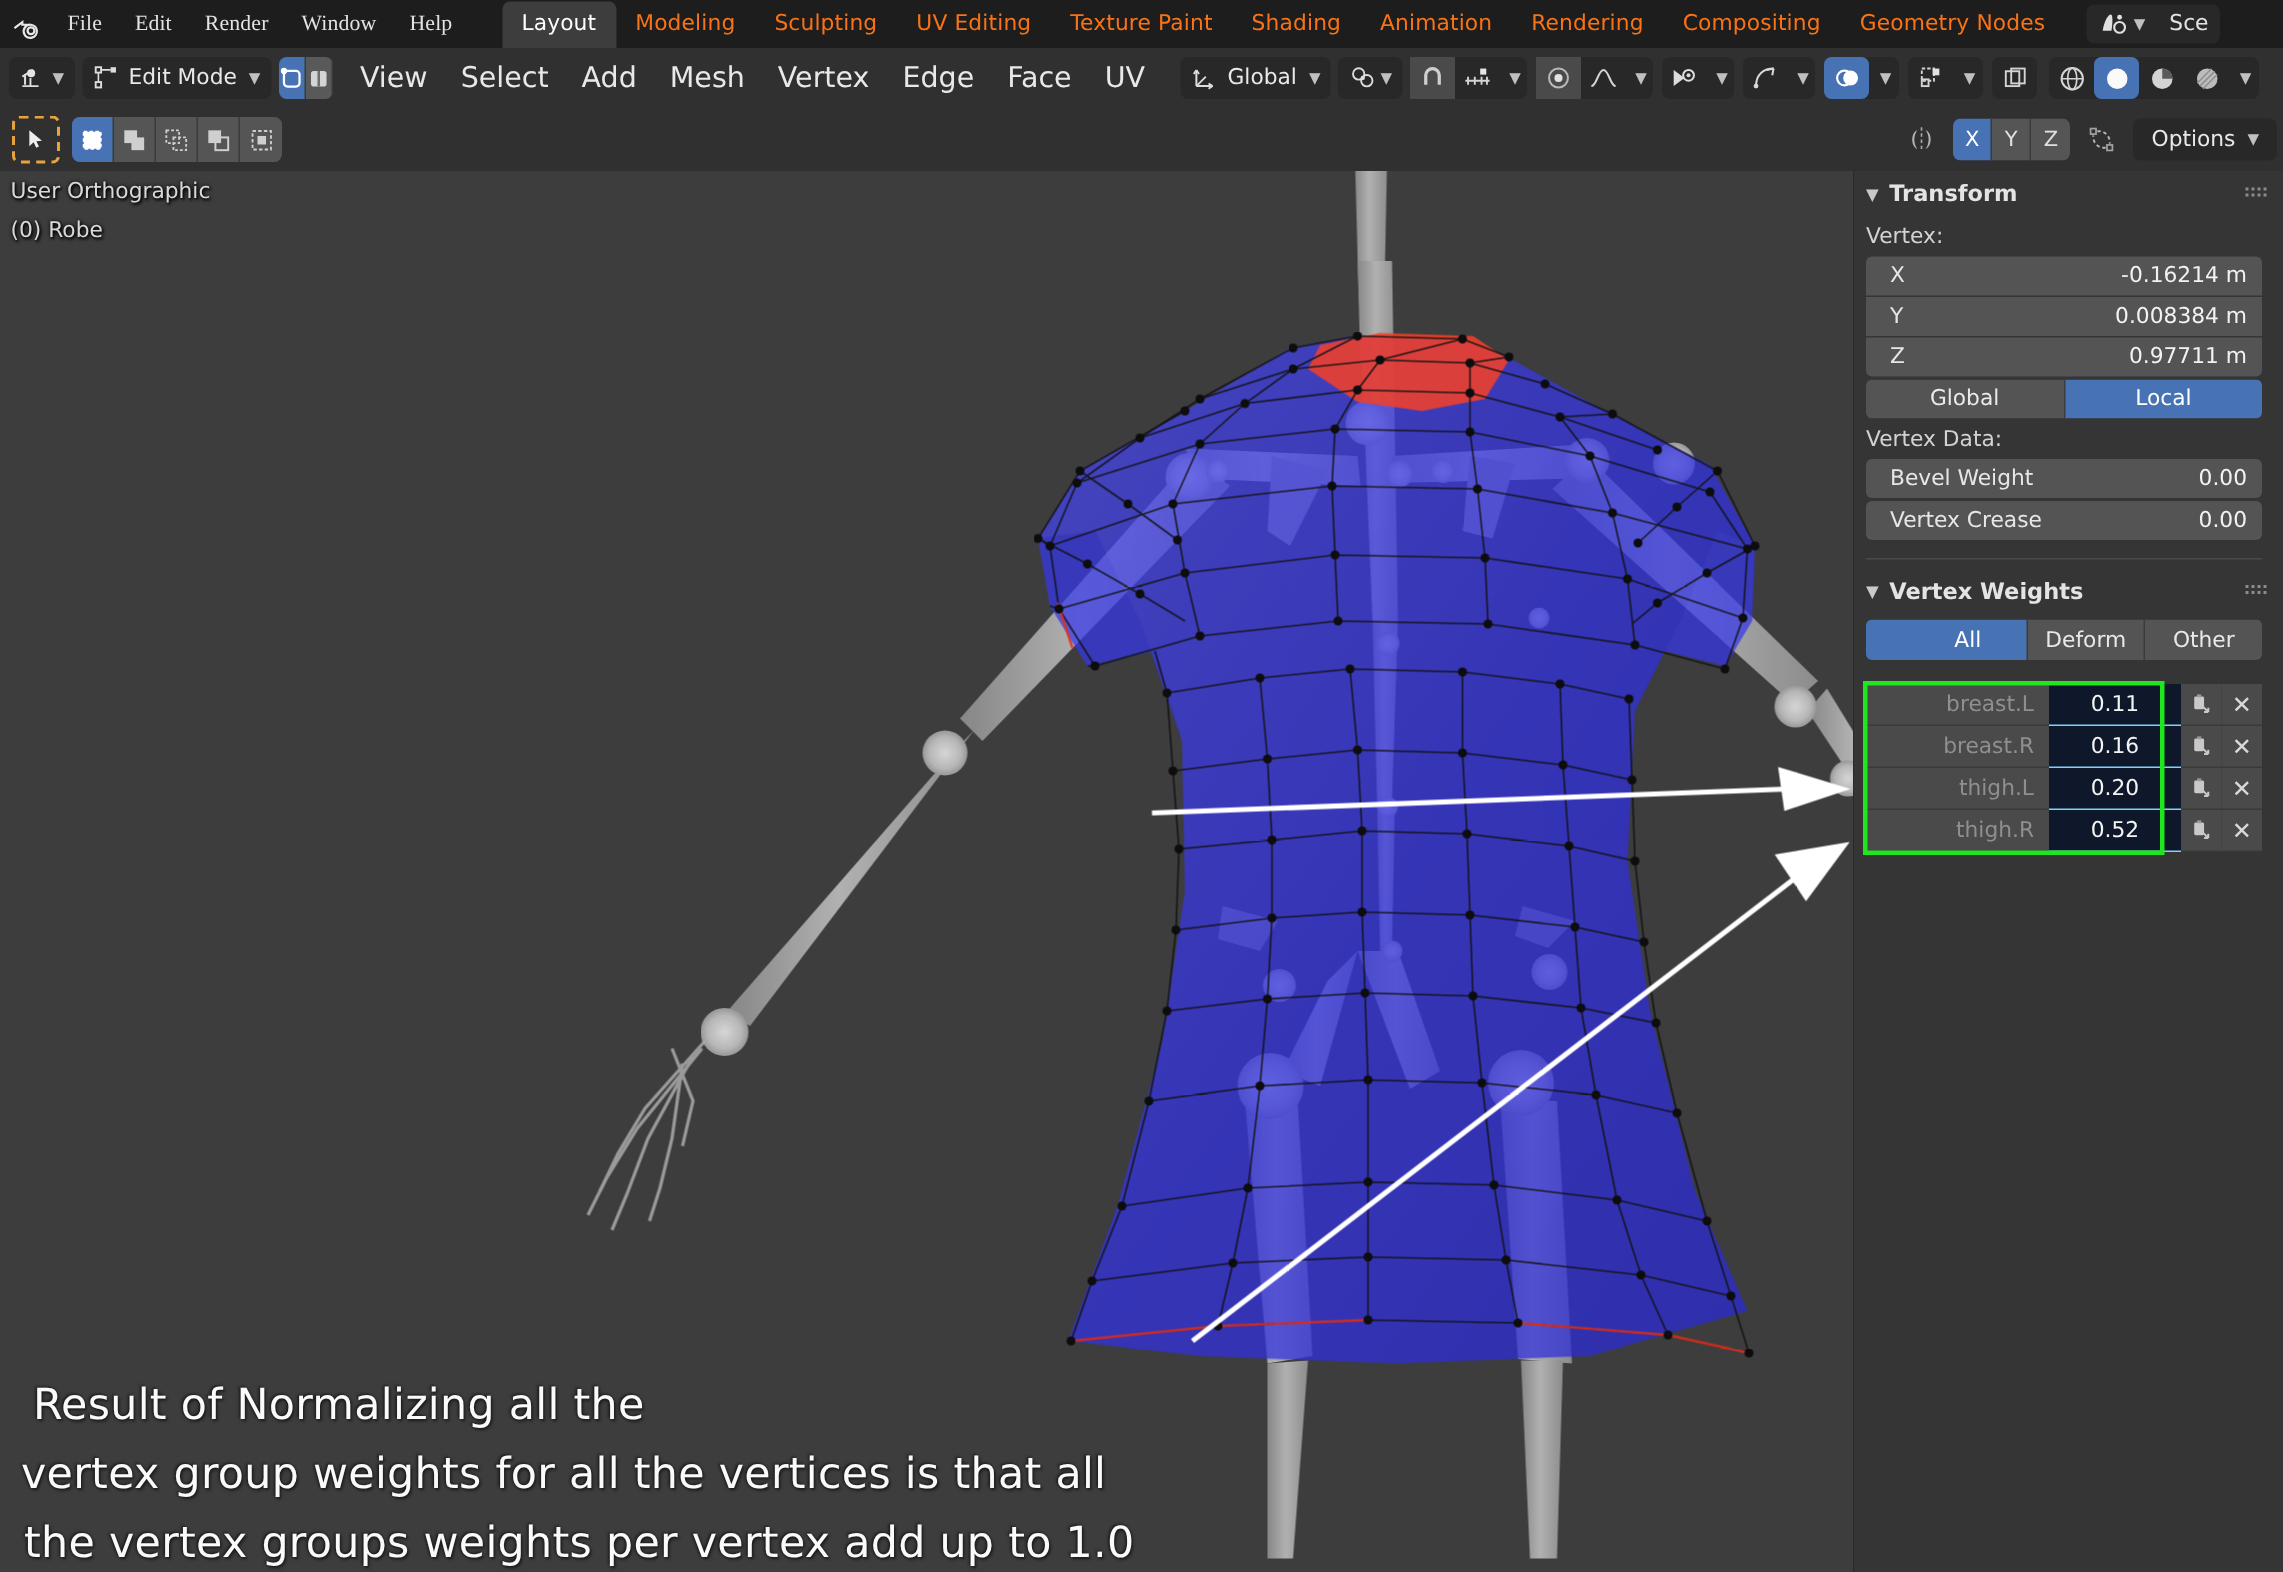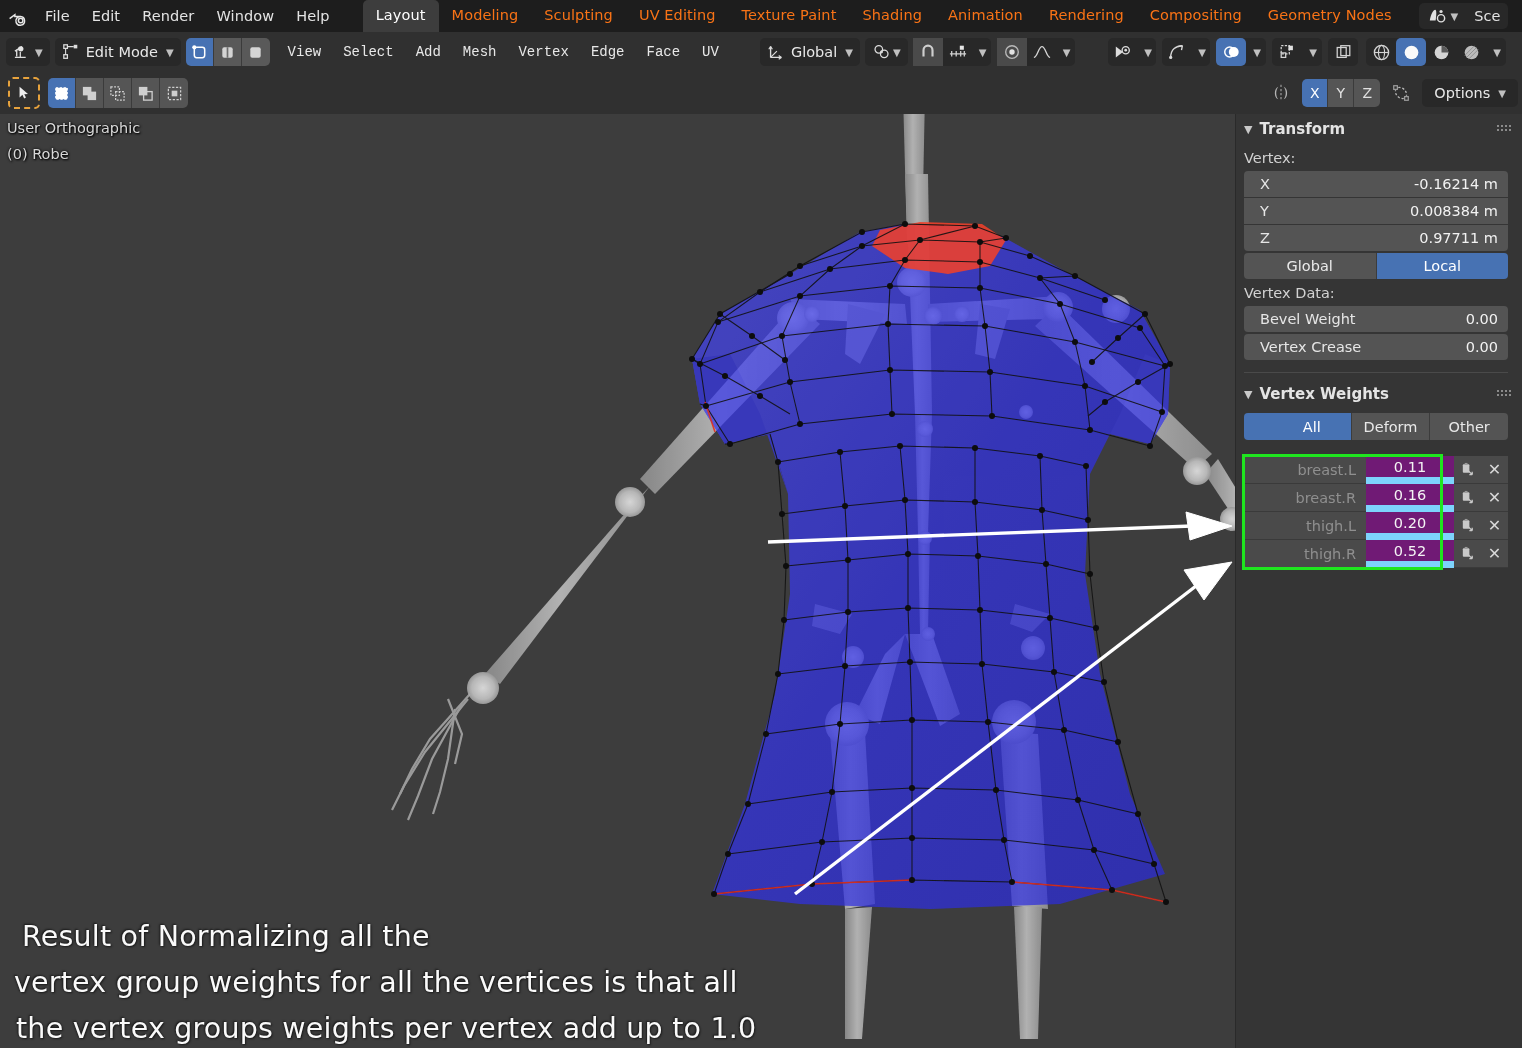--- a/index.html
+++ b/index.html
@@ -12,23 +12,23 @@
   #app { position: relative; width: 1522px; height: 1048px; }
 
   
   .topbar {
     position: absolute; left: 0; top: 0; width: 1522px; height: 32px;
     background: #1d1d1d; display: flex; align-items: center;
   }
   .blender-logo { width: 34px; display: flex; justify-content: center; align-items: center; }
   .menu-item {
     color: #e3e3e3; font-size: 14.5px; padding: 0 11px; line-height: 32px;
-    white-space: nowrap; letter-spacing: .1px;
-  }
-  .wsp-tabs { display: flex; margin-left: 22px; height: 32px; }
+    white-space: nowrap; letter-spacing: .1px; font-family: Liberation Serif, serif;
+  }
+  .wsp-tabs { display: flex; align-items: center; margin-left: 22px; height: 32px; }
   .wsp-tab {
     color: #f97316; font-size: 14.5px; padding: 5px 13px 6px; white-space: nowrap;
     border-radius: 5px 5px 0 0; line-height: 20px; letter-spacing: .1px;
   }
   .wsp-tab.active { background: #3d3d3d; color: #fefefe; }
   .scene-block {
     margin-left: 14px; display: flex; align-items: center; height: 26px;
     background: #282828; border-radius: 5px; overflow: hidden;
   }
   .scene-icon-btn {
@@ -49,21 +49,21 @@
   .chev { color: #c0c0c0; font-size: 10px; margin-left: 2px; }
   .seg { display: flex; height: 28px; border-radius: 5px; overflow: hidden; margin-right: 7px; }
   .seg > div {
     width: 28px; height: 28px; background: #595959;
     display: flex; align-items: center; justify-content: center;
     border-right: 1px solid #3b3b3b;
   }
   .seg > div:last-child { border-right: none; }
   .seg > div.on { background: #4772b3; }
   .menu2 {
-    color: #e8e8e8; font-size: 14px; padding: 0 11px; line-height: 28px; white-space: nowrap; font-family: Liberation Mono, monospace;
+    color: #e8e8e8; font-size: 19px; padding: 0 11px; line-height: 28px; white-space: nowrap;
   }
   .grp { display: flex; align-items: center; background: #282828; border-radius: 5px; height: 28px; margin-right: 6px; }
   .grp .cell { width: 30px; height: 28px; display: flex; align-items: center; justify-content: center; }
   .grp .cell.on { background: #4772b3; border-radius: 5px; }
   .grp .cell.mid { background: #4a4a4a; }
 
   
   .header3 {
     position: absolute; left: 0; top: 72px; width: 1522px; height: 42px;
     background: #303030;
@@ -162,22 +162,22 @@
   .tabs3 > div.on { background: #4772b3; color: #fff; padding-left: 29px; }
 
   .wlist { position: relative; margin: 16px 14px 0 8px; }
   .wrow { display: flex; align-items: center; height: 28px; }
   .wrow .wname {
     flex: 1 1 auto; background: #4a4a4a; height: 28px; display: flex; align-items: center;
     justify-content: flex-end; padding-right: 10px; color: #8f8f8f; font-size: 14.5px;
     border-bottom: 1px solid #3a3a3a;
   }
   .wrow .wval {
-    width: 88px; background: #701a75; height: 28px; display: flex; align-items: center;
-    justify-content: center; color: #f4f4f4; font-size: 14.5px; border-bottom: 7px solid #7dd3fc;
+    width: 88px; background: #0f172a; height: 28px; display: flex; align-items: center;
+    justify-content: center; color: #f4f4f4; font-size: 14.5px; border-bottom: 1px solid #7dd3fc;
   }
   .wrow .wicon {
     width: 27px; height: 28px; background: #4a4a4a; display: flex; align-items: center;
     justify-content: center; border-bottom: 1px solid #3a3a3a;
   }
   .wrow .wx {
     width: 27px; height: 28px; background: #4a4a4a; display: flex; align-items: center;
     justify-content: center; color: #d8d8d8; font-size: 16px; border-bottom: 1px solid #3a3a3a;
   }
   .greenbox {

